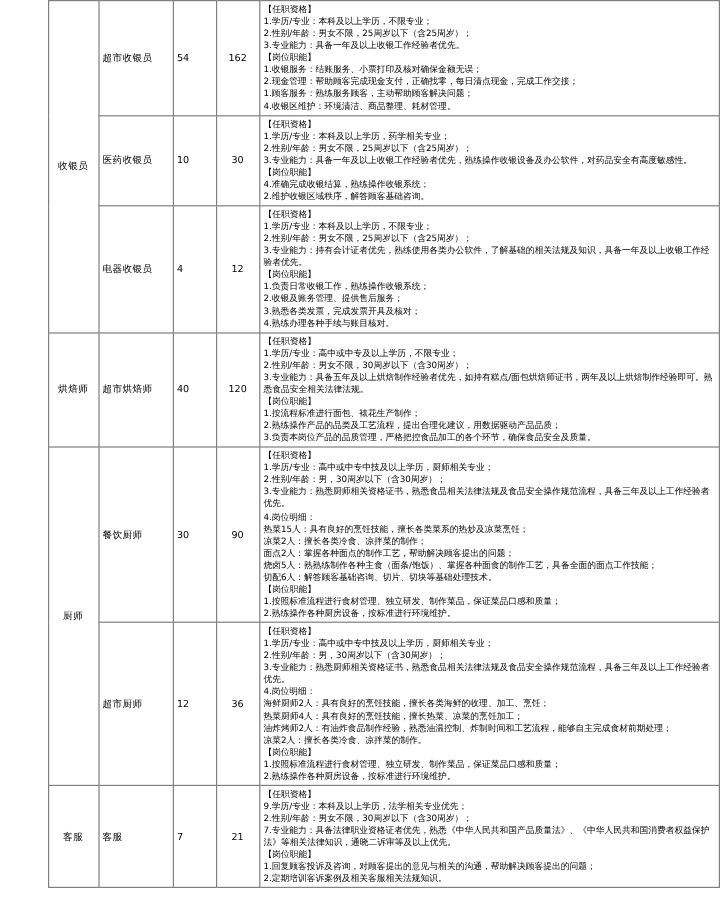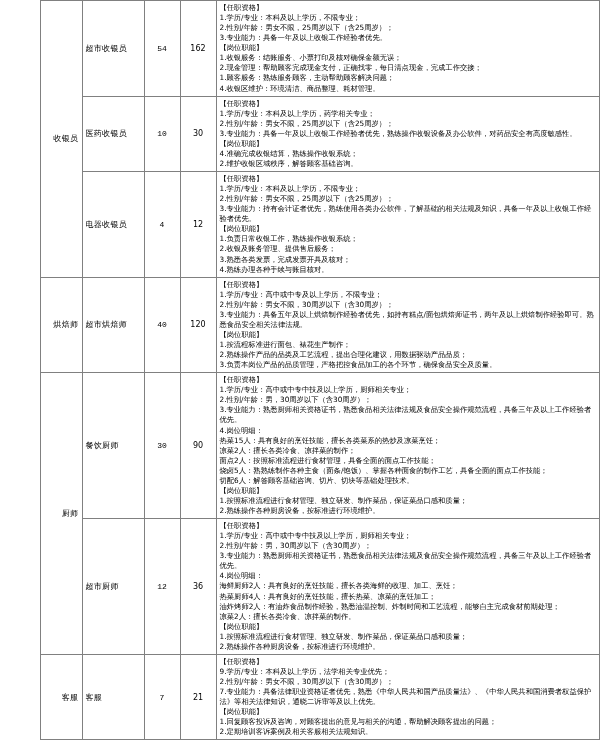--- a/index.html
+++ b/index.html
@@ -25,34 +25,33 @@
   }
   table.job-table td {
     border: 1px solid #808080;
     vertical-align: middle;
     padding: 2px 3px;
     line-height: 1.38;
     word-break: break-all;
   }
   td.cat {
     width: 42px;
-    text-align: right;
+    text-align: center;
     font-size: 8px;
     letter-spacing: 0.4px;
   }
   td.post {
     width: 62px;
     font-size: 8px;
     letter-spacing: 0.3px;
   }
   td.num {
     width: 36px;
-    text-align: center;
-    font-size: 8px;
-    font-family: Liberation Mono, monospace;
+    text-align: left;
+    font-size: 8px;
   }
   td.num2 {
     width: 36px;
     text-align: center;
     font-size: 8px;
     margin-left: 14px;
   }
   td.detail {
     vertical-align: top;
     padding: 2px 4px 3px 4px;
@@ -159,21 +158,21 @@
           <td class="num">30</td>
           <td class="num2">90</td>
           <td class="detail">
             <div class="hdr">【任职资格】</div>
             <div class="ln">1.学历/专业：高中或中专中技及以上学历，厨师相关专业；</div>
             <div class="ln">2.性别/年龄：男，30周岁以下（含30周岁）；</div>
             <div class="ln">3.专业能力：熟悉厨师相关资格证书，熟悉食品相关法律法规及食品安全操作规范流程，具备三年及以上工作经验者优先。</div>
             <div class="ln">4.岗位明细：</div>
             <div class="ln">热菜15人：具有良好的烹饪技能，擅长各类菜系的热炒及凉菜烹饪；</div>
             <div class="ln">凉菜2人：擅长各类冷食、凉拌菜的制作；</div>
-            <div class="ln">面点2人：按照标准流程进行食材管理，具备全面的面点工作技能；</div>
+            <div class="ln">面点2人：掌握各种面点的制作工艺，帮助解决顾客提出的问题；</div>
             <div class="ln">烧卤5人：熟熟练制作各种主食（面条/饱饭）、掌握各种面食的制作工艺，具备全面的面点工作技能；</div>
             <div class="ln">切配6人：解答顾客基础咨询、切片、切块等基础处理技术。</div>
             <div class="hdr">【岗位职能】</div>
             <div class="ln">1.按照标准流程进行食材管理、独立研发、制作菜品，保证菜品口感和质量；</div>
             <div class="ln">2.熟练操作各种厨房设备，按标准进行环境维护。</div>
           </td>
         </tr>
         <tr>
           <td class="leftpad" style="border: none;"></td>
           <td class="post">超市厨师</td>

